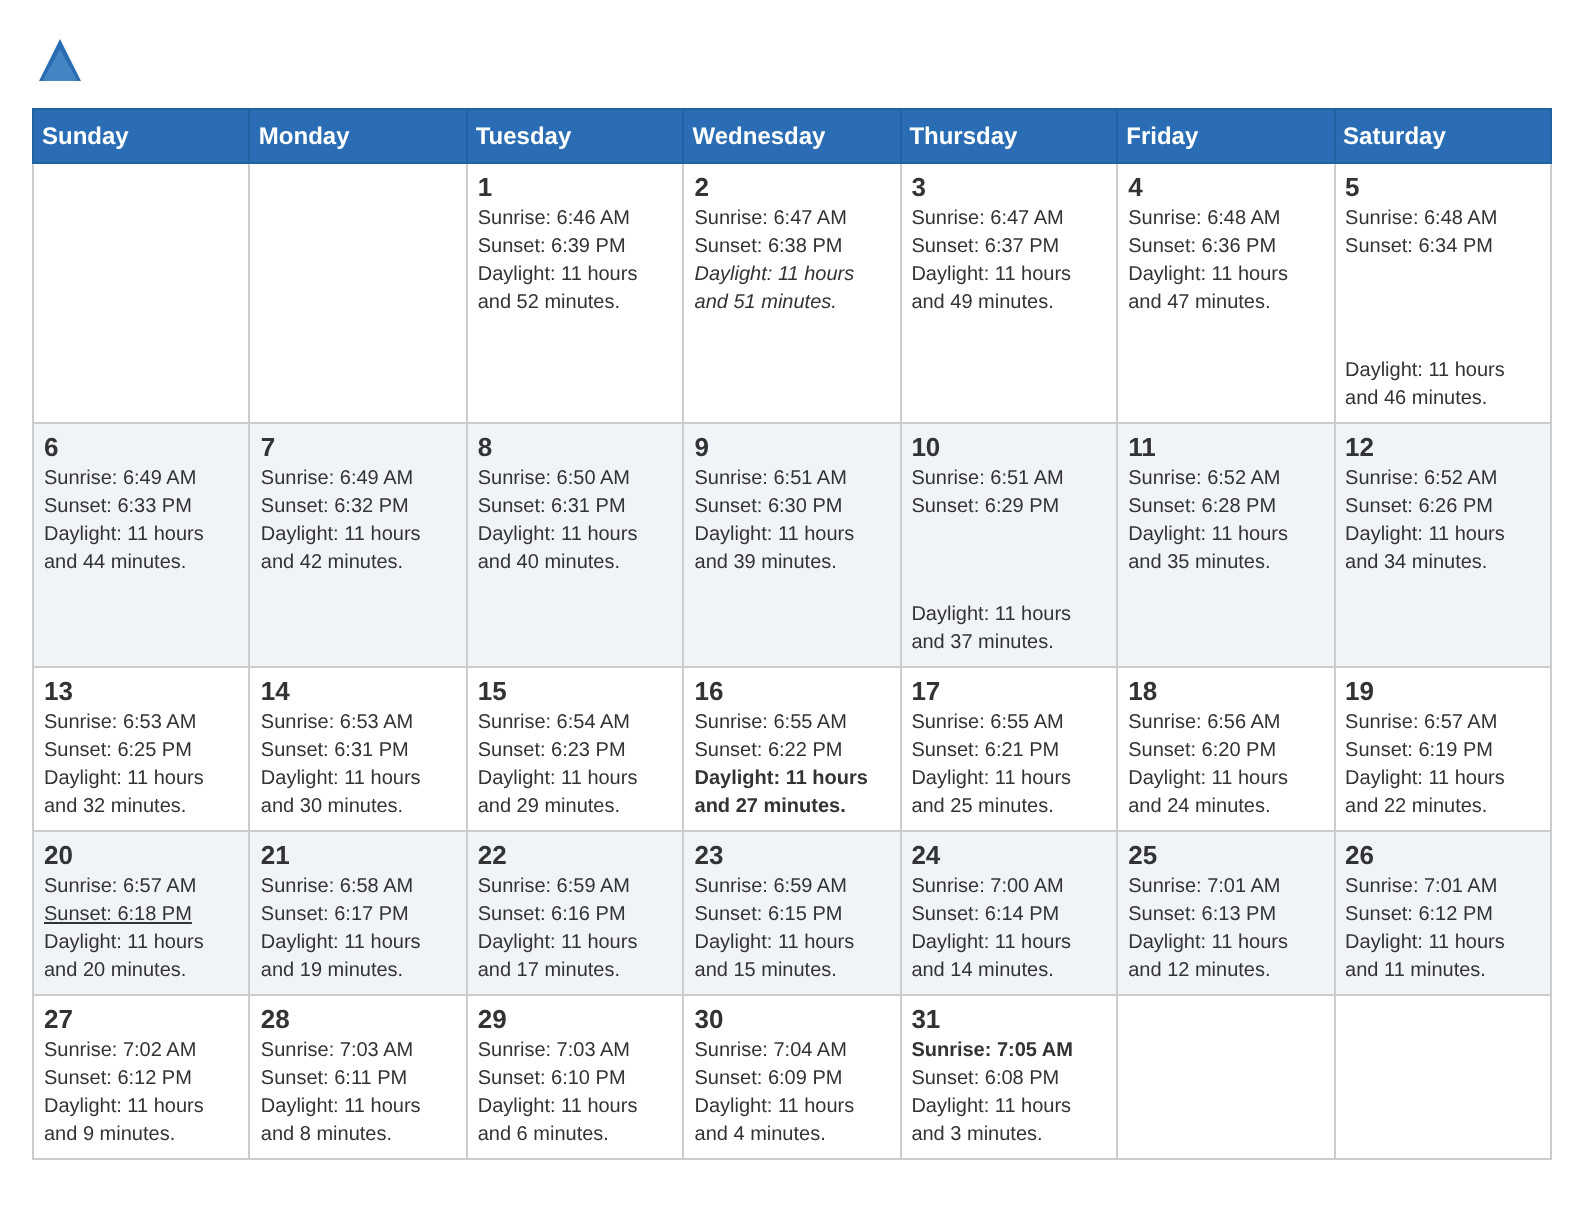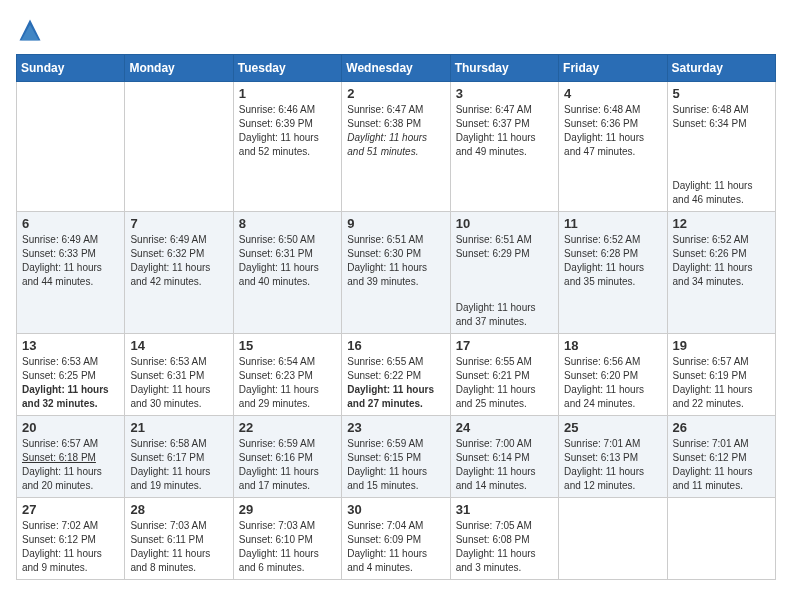--- a/index.html
+++ b/index.html
@@ -228,21 +228,21 @@
             <span style="display: block;">Daylight: 11 hours and 34 minutes.</span>
           </div>
         </td>
       </tr>
       <tr>
         <td>
           <span class="day-number">13</span>
           <div class="cell-content">
             <span style="display: block;">Sunrise: 6:53 AM</span>
             <span style="display: block;">Sunset: 6:25 PM</span>
-            <span style="display: block; font-weight: bold;">Daylight: 11 hours and 32 minutes.</span>
+            <span style="display: block;">Daylight: 11 hours and 32 minutes.</span>
           </div>
         </td>
         <td>
           <span class="day-number">14</span>
           <div class="cell-content">
             <span style="display: block;">Sunrise: 6:53 AM</span>
             <span style="display: block;">Sunset: 6:31 PM</span>
             <span style="display: block;">Daylight: 11 hours and 30 minutes.</span>
           </div>
         </td>
@@ -374,21 +374,21 @@
           <span class="day-number">30</span>
           <div class="cell-content">
             <span style="display: block;">Sunrise: 7:04 AM</span>
             <span style="display: block;">Sunset: 6:09 PM</span>
             <span style="display: block;">Daylight: 11 hours and 4 minutes.</span>
           </div>
         </td>
         <td>
           <span class="day-number">31</span>
           <div class="cell-content">
-            <span style="display: block;">Sunrise: 7:05 AM</span>
+            <span style="display: block; font-weight: bold;">Sunrise: 7:05 AM</span>
             <span style="display: block;">Sunset: 6:08 PM</span>
             <span style="display: block;">Daylight: 11 hours and 3 minutes.</span>
           </div>
         </td>
         <td class="empty-cell"></td>
         <td class="empty-cell"></td>
       </tr>
     </tbody>
 </table>
 

